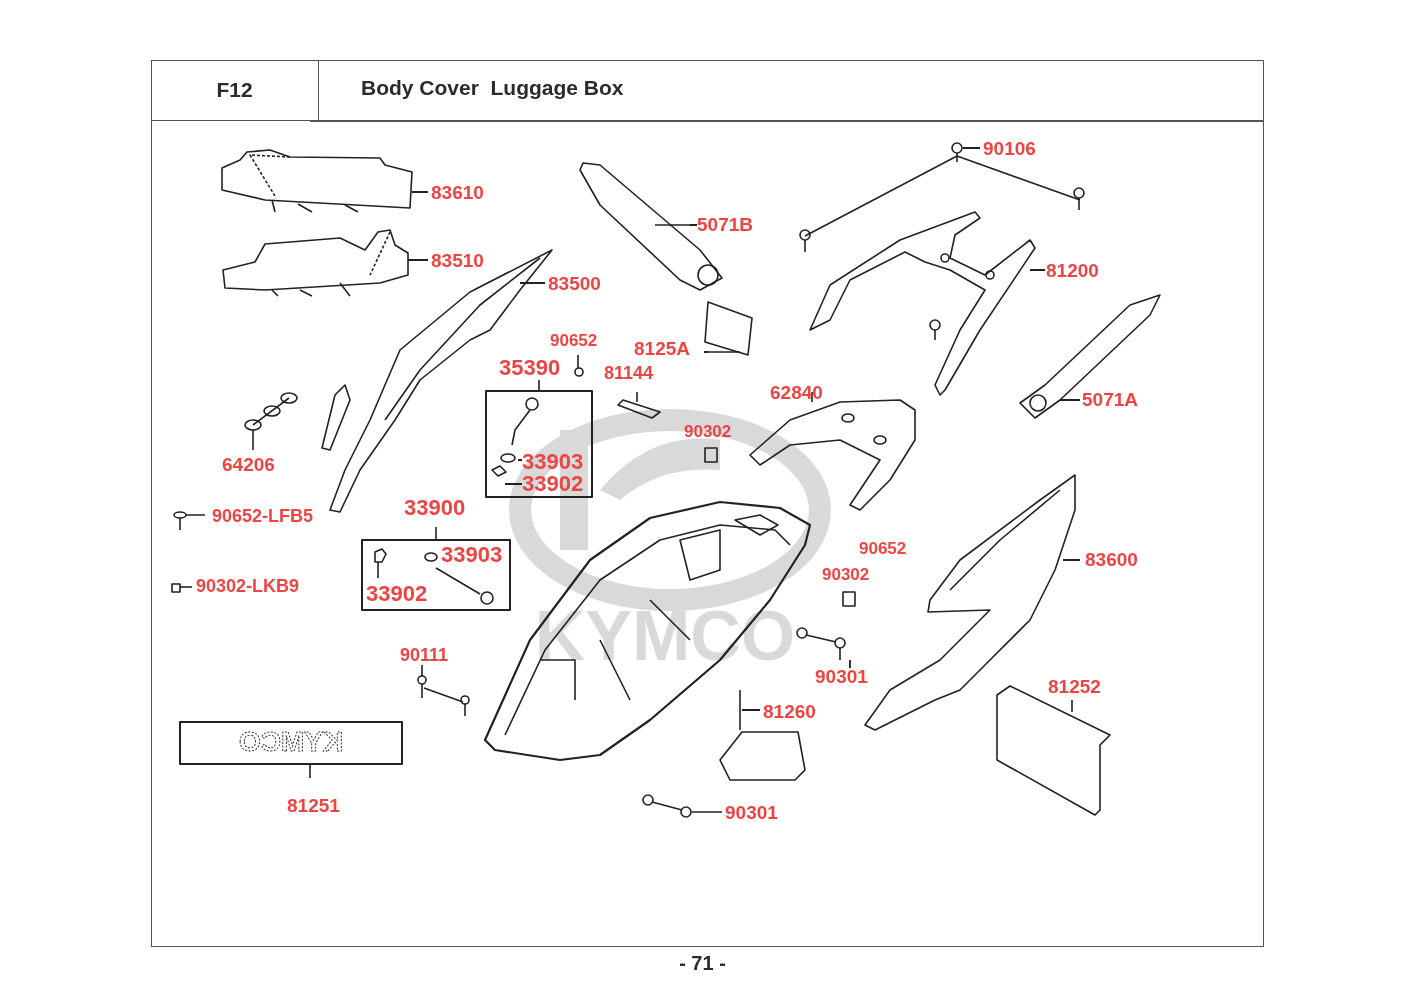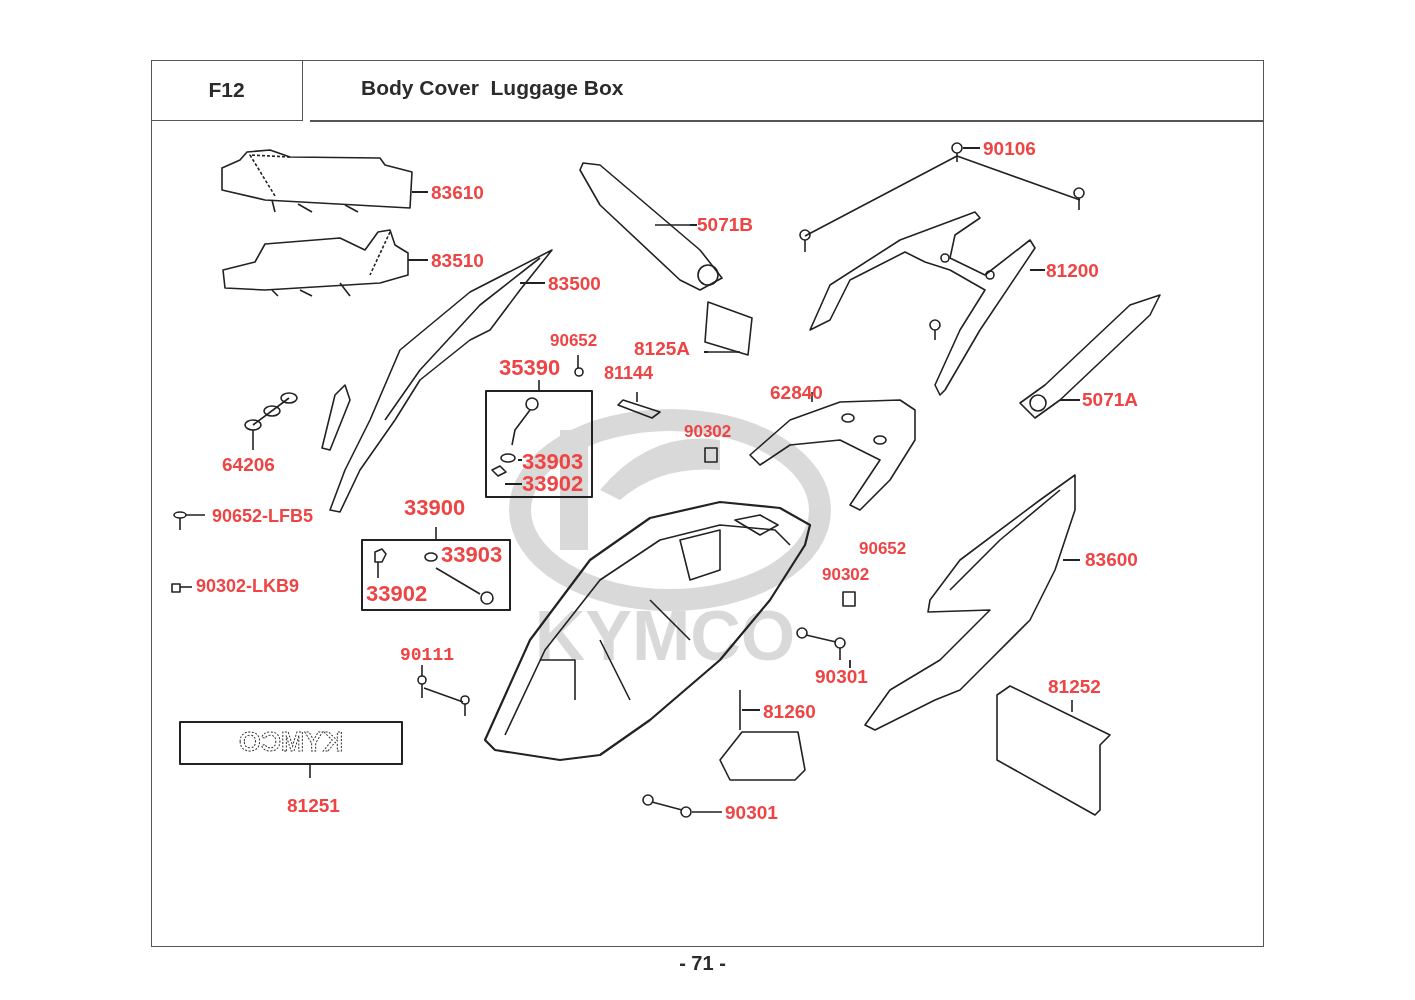--- a/index.html
+++ b/index.html
@@ -1,18 +1,18 @@
 <!DOCTYPE html>
 <html><head>
 <meta charset="utf-8">
 <style>
   html, body { margin:0; padding:0; background:#ffffff; }
   body { width:1415px; height:1000px; position:relative; overflow:hidden; font-family:"Liberation Sans", sans-serif; color:#2b2b2b; }
   .frame { position:absolute; left:151px; top:60px; width:1113px; height:887px; border:1.5px solid #555; box-sizing:border-box; }
-  .hdr-code { position:absolute; left:151px; top:60px; width:152px; height:61px; border-right:1.5px solid #555; border-bottom:1.5px solid #555; box-sizing:border-box; display:flex; align-items:center; justify-content:center; font-weight:bold; font-size:21px; }
+  .hdr-code { position:absolute; left:151px; top:60px; width:168px; height:61px; border-right:1.5px solid #555; border-bottom:1.5px solid #555; box-sizing:border-box; display:flex; align-items:center; justify-content:center; font-weight:bold; font-size:21px; }
   .hdr-title { position:absolute; left:361px; top:76px; font-weight:bold; font-size:21px; white-space:pre; }
   .hdr-line { position:absolute; left:310px; top:120px; width:954px; height:1.5px; background:#555; }
   .page-no { position:absolute; left:0; width:1405px; top:952px; text-align:center; font-weight:bold; font-size:20px; }
   svg.art { position:absolute; left:0; top:0; }
   .lbl { position:absolute; font-weight:bold; font-size:19px; color:#ef4444; white-space:nowrap; line-height:1; }
   .lbl.big { font-size:22px; }
 </style>
 </head>
 <body>
 
@@ -210,20 +210,20 @@
 <div class="lbl big" style="left:522px;top:473px;">33902</div>
 <div class="lbl" style="left:222px;top:455px;">64206</div>
 <div class="lbl" style="left:212px;top:507px;font-size:18px;">90652-LFB5</div>
 <div class="lbl big" style="left:404px;top:497px;">33900</div>
 <div class="lbl big" style="left:441px;top:544px;">33903</div>
 <div class="lbl big" style="left:366px;top:583px;">33902</div>
 <div class="lbl" style="left:196px;top:577px;font-size:18px;">90302-LKB9</div>
 <div class="lbl" style="left:859px;top:540px;font-size:17px;">90652</div>
 <div class="lbl" style="left:822px;top:566px;font-size:17px;">90302</div>
 <div class="lbl" style="left:1085px;top:550px;">83600</div>
-<div class="lbl" style="left:400px;top:646px;font-size:18px;font-family:Liberation Mono, monospace;">90111</div>
+<div class="lbl" style="left:400px;top:646px;font-size:18px;">90111</div>
 <div class="lbl" style="left:815px;top:667px;">90301</div>
 <div class="lbl" style="left:1048px;top:677px;">81252</div>
 <div class="lbl" style="left:763px;top:702px;">81260</div>
 <div class="lbl" style="left:287px;top:779px;margin-top:17px;">81251</div>
 <div class="lbl" style="left:725px;top:803px;">90301</div>
 
 <div class="page-no">- 71 -</div>
 
 </body></html>

